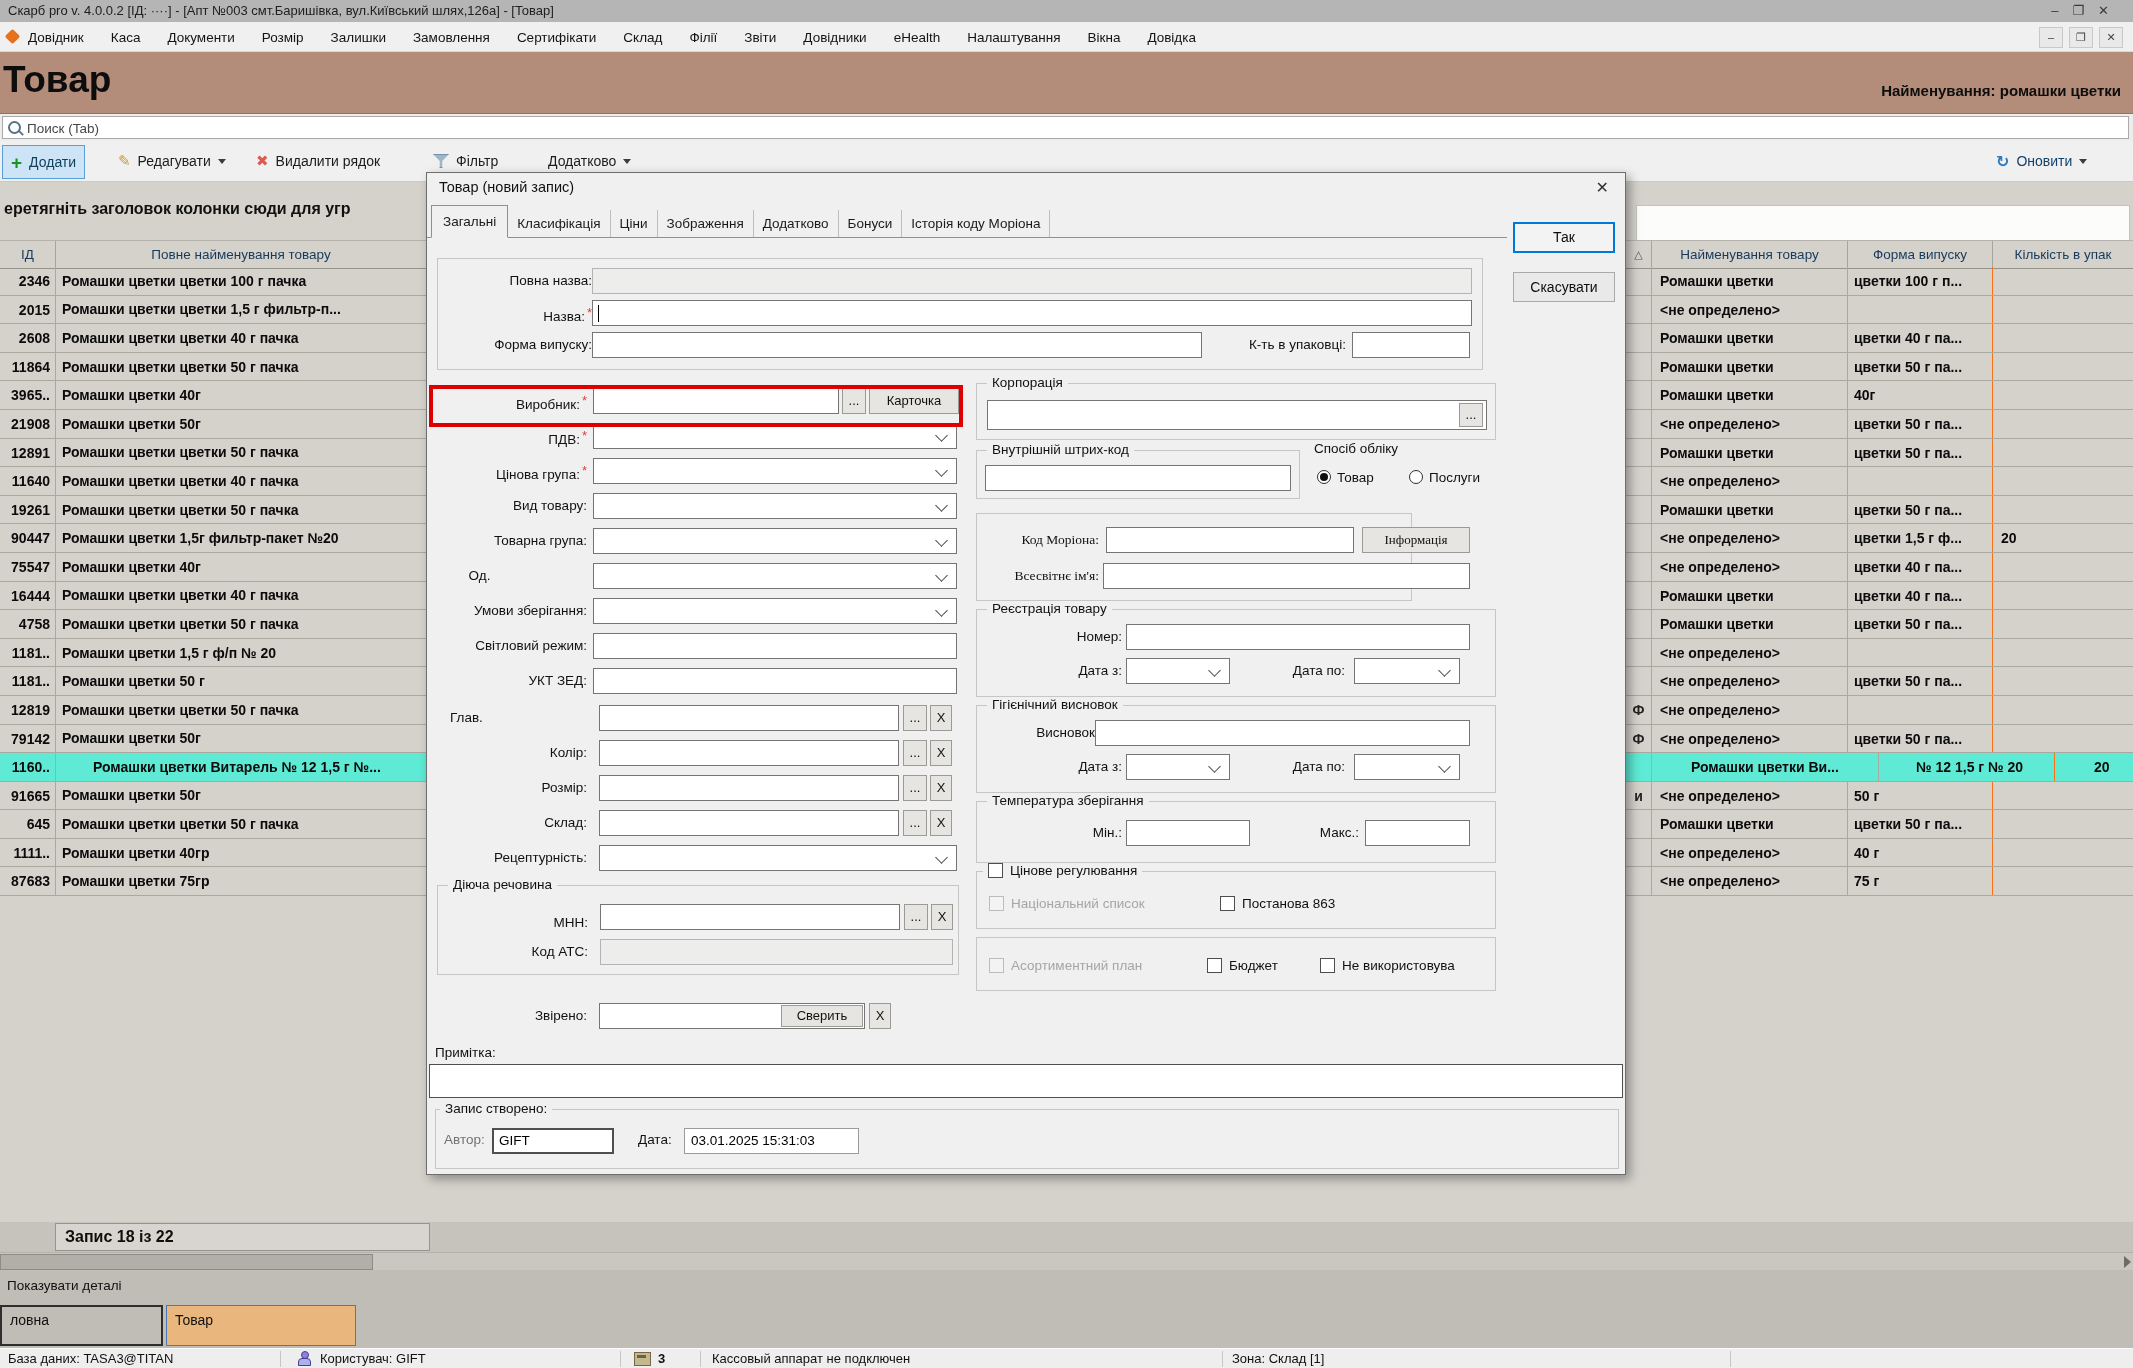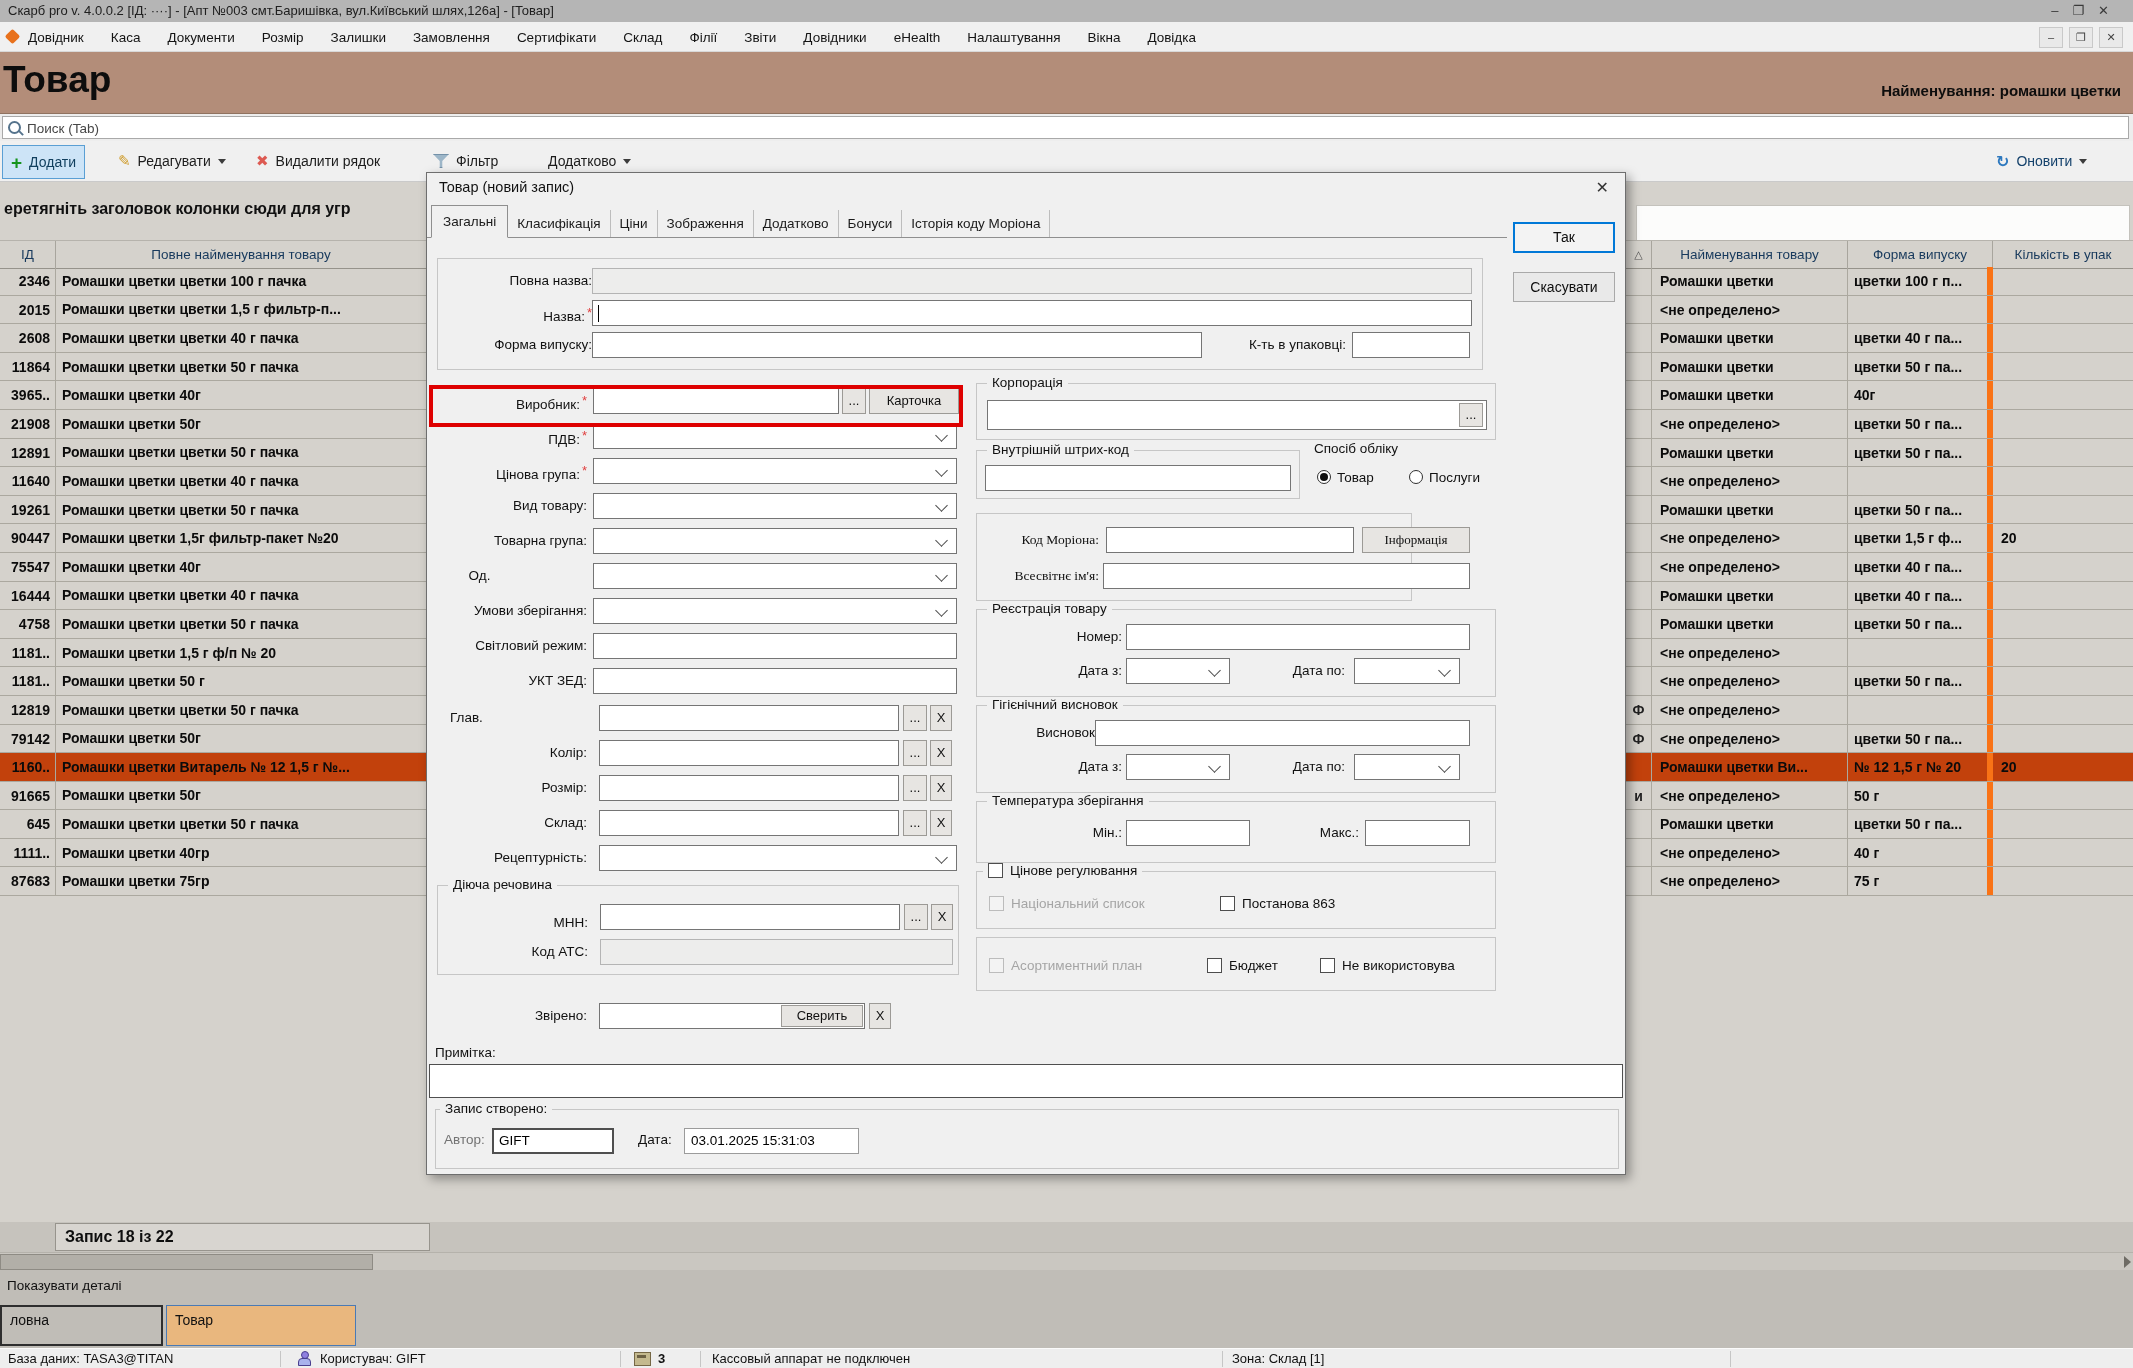--- a/index.html
+++ b/index.html
@@ -47,29 +47,29 @@
   
   #group-hint{position:absolute;left:4px;top:200px;font-size:16px;font-weight:bold;color:#101010;white-space:nowrap;}
   #rt-white{position:absolute;left:1636px;top:205px;width:492px;height:34px;background:#fcfcfb;border:1px solid #c4c2bc;}
   .thead{position:absolute;top:240px;height:27px;display:flex;align-items:center;
          font-size:13.5px;color:#17395c;border-bottom:1px solid #96938b;border-top:1px solid #b6b3ac;}
   .hcell{text-align:center;border-right:1px solid #a8a59d;box-sizing:border-box;overflow:hidden;white-space:nowrap;height:100%;
          display:flex;align-items:center;justify-content:center;}
   #ltable,#rtable{position:absolute;top:267px;}
   .ltrow{display:flex;height:28.6px;border-bottom:1px solid #aba89f;font-weight:bold;font-size:14px;
          color:#0b0b0b;align-items:center;box-sizing:border-box;}
-  .ltrow.sel{background:#c2410c;}
+  .ltrow.sel{background:#5eead4;gap:31px;}
   .c-id{width:56px;text-align:right;padding-right:5px;border-right:1px solid #aba89f;box-sizing:border-box;
         overflow:hidden;white-space:nowrap;height:100%;line-height:28px;}
   .c-nm{flex:1;padding-left:6px;white-space:nowrap;overflow:hidden;}
   .c-pre{width:26px;text-align:center;border-right:1px solid #aba89f;height:100%;line-height:28px;
          box-sizing:border-box;color:#222;}
   .c-rn{width:196px;padding-left:8px;border-right:1px solid #aba89f;box-sizing:border-box;
         white-space:nowrap;overflow:hidden;height:100%;line-height:28px;}
-  .c-rf{width:145px;padding-left:6px;border-right:6px solid #f97316;box-sizing:border-box;
+  .c-rf{width:145px;padding-left:6px;border-right:1px solid #f97316;box-sizing:border-box;
         white-space:nowrap;overflow:hidden;height:100%;line-height:28px;}
   .c-rq{flex:1;padding-left:8px;white-space:nowrap;overflow:hidden;}
   
   #dialog{left:426px;top:172px;width:1200px;height:1003px;background:#f0f0f0;
           border:1px solid #6e6e6e;box-shadow:4px 4px 10px rgba(0,0,0,.35);z-index:40;}
   #dlg-title{position:absolute;left:12px;top:6px;font-size:14.5px;color:#111;}
   #dlg-close{position:absolute;right:16px;top:5px;font-size:16px;color:#333;}
   #dlg-tabs{position:absolute;left:0;top:32px;height:33px;display:flex;align-items:flex-end;padding-left:4px;}
   #tab-underline{position:absolute;left:0;top:64px;width:1080px;height:1px;background:#8f8f8f;}
   .dtab{font-size:13.5px;color:#1a1a1a;padding:6px 9px 7px 9px;border-right:1px solid #bdbdbd;line-height:15px;}

